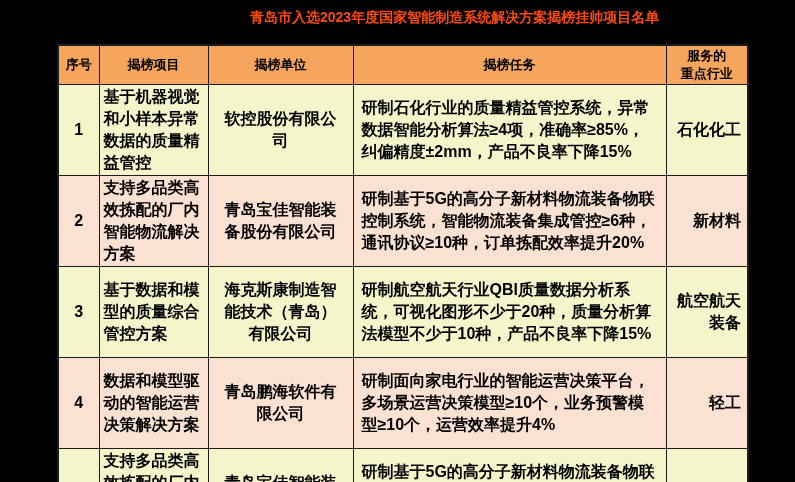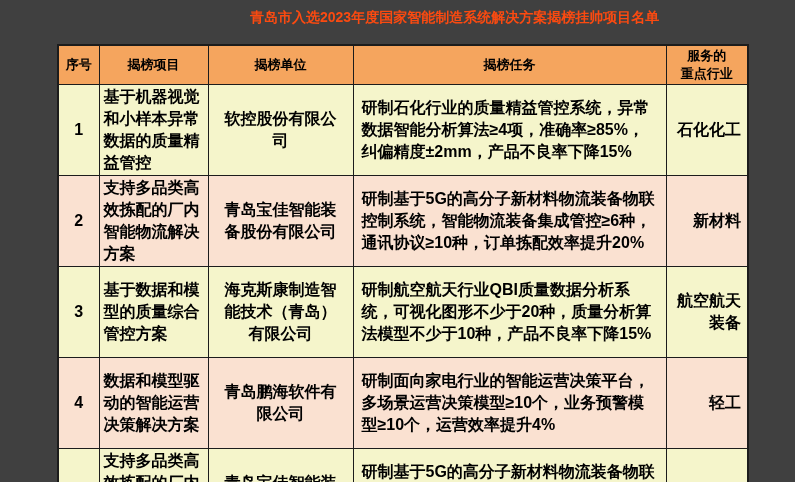--- a/index.html
+++ b/index.html
@@ -2,21 +2,21 @@
 <html style="--title-color: #fb4a10; --header-bg: #f5a55e; --row-yellow: #f5f5cb; --row-pink: #fae1d1; --border-color: #1c1c1c;"><head>
 <meta charset="utf-8">
 <style>
   * { margin:0; padding:0; box-sizing:border-box; }
   html,body { background:#ffffff; }
   body {
     width:795px; height:482px;
     font-family:"Liberation Sans", sans-serif;
     color:#000;
   }
-  .page { position:relative; width:795px; height:482px; background:#404040; overflow:hidden; }
+  .page { position:relative; width:795px; height:482px; background:#000000; overflow:hidden; }
 
   .title {
     position:absolute; top:9px; left:250px;
     font-size:14px; font-weight:bold;
     color:var(--title-color,#fb4a10);
     white-space:nowrap;
   }
 
   table.roster {
     position:absolute; top:44px; left:57px;

